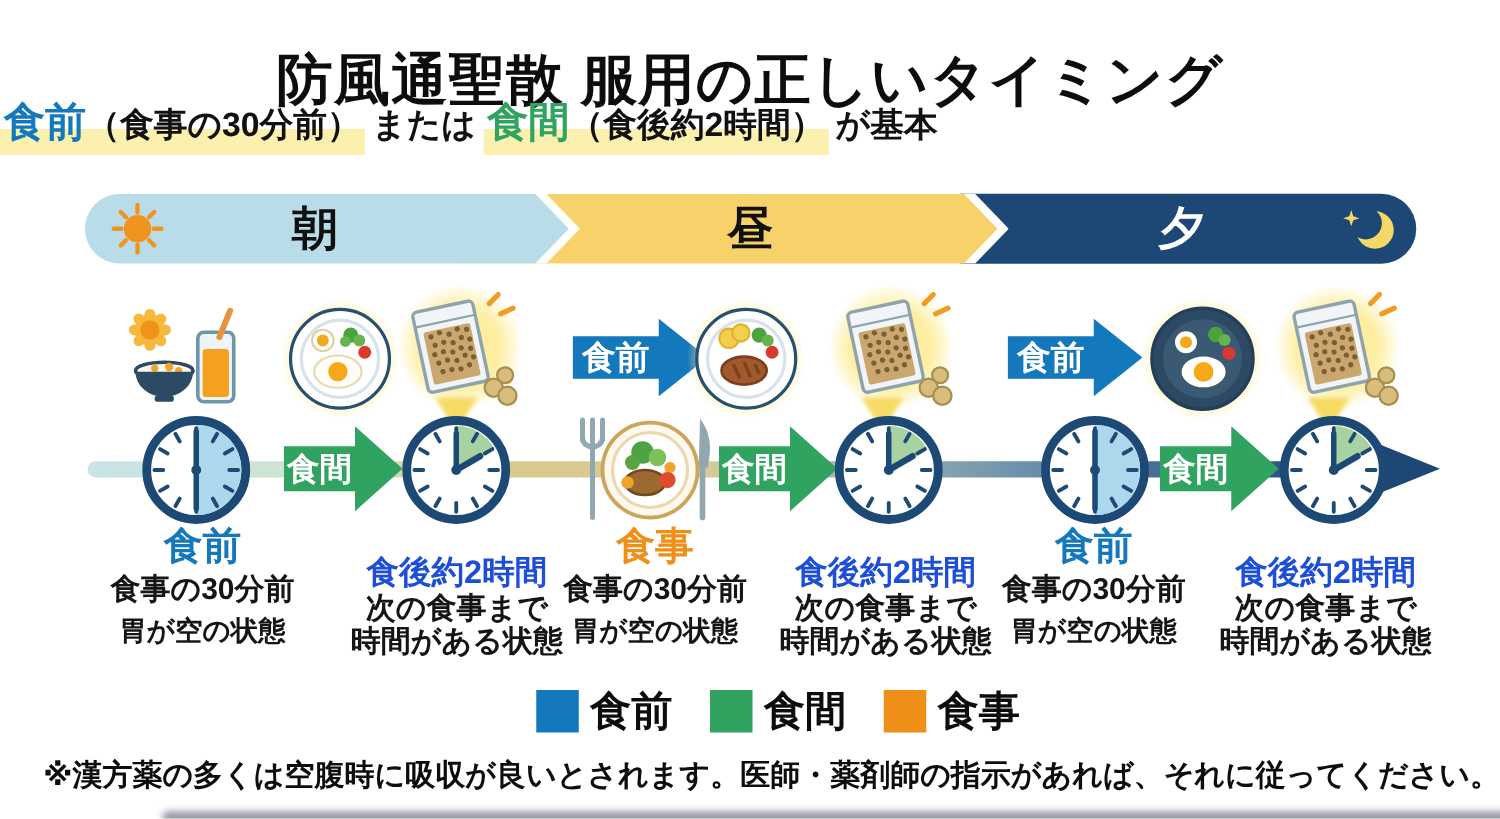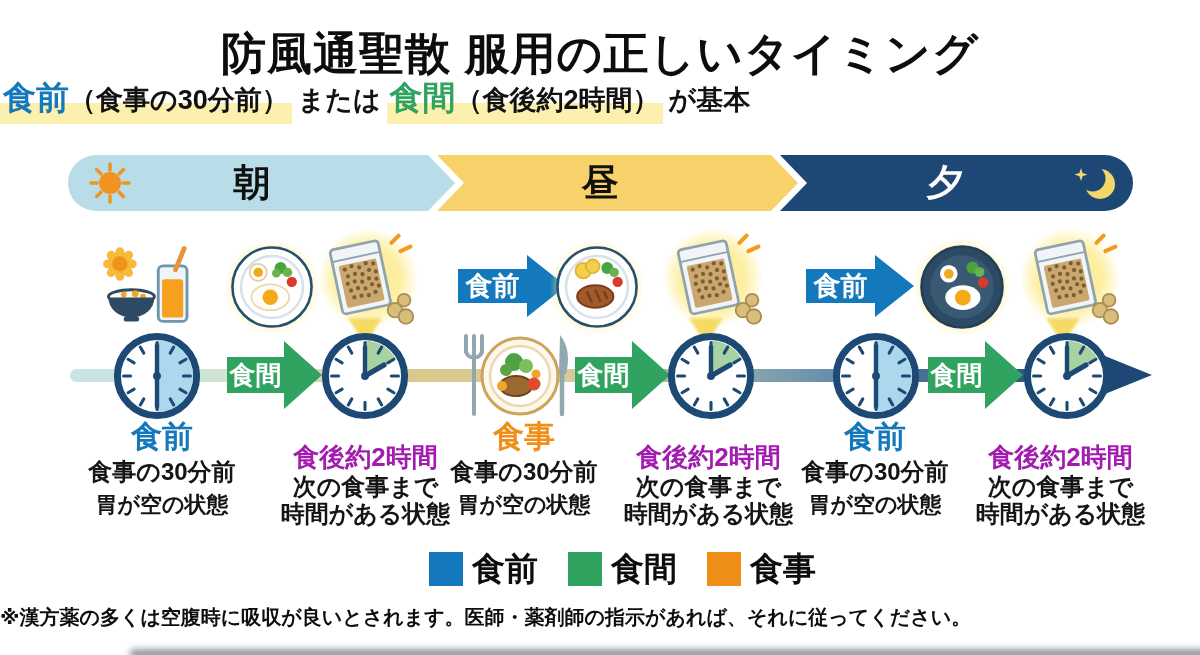--- a/index.html
+++ b/index.html
@@ -1,20 +1,20 @@
 <!DOCTYPE html>
 <html><head>
 <meta charset="utf-8">
 <style>
   html,body{margin:0;padding:0;background:#fff;}
   #canvas{position:relative;width:1200px;height:655px;background:#ffffff;overflow:hidden;
           font-family:"Liberation Sans","DejaVu Sans",sans-serif;color:#111;}
 
   
-  .title{position:absolute;top:24px;left:0;width:100%;text-align:center;
+  .title{position:absolute;top:34px;left:0;width:100%;text-align:center;
          font-size:45px;font-weight:900;letter-spacing:1px;color:#0d0d0d;}
   .subtitle{position:absolute;top:76px;left:0;width:100%;text-align:left;
             font-size:27px;font-weight:700;white-space:nowrap;}
   .subtitle .hl{background:linear-gradient(180deg,rgba(0,0,0,0) 46%,#fcf0ae 46%);
                 padding:0 3px 9px 3px;}
   .subtitle .word{font-size:33px;}
   .w-blue{color:#1478bc}.w-green{color:#2fa35f}
   .subtitle .plain{padding:0 6px;}
 
   
@@ -65,31 +65,31 @@
   
   .tcol{position:absolute;text-align:center;color:#151515;}
   .tcol.a{top:418px;}
   .tcol.b{top:442px;}
   .tcol .t{font-weight:900;}
   .a .t{font-size:31px;line-height:37px;}
   .a .s1{font-size:24px;font-weight:900;line-height:34px;}
   .a .s2{font-size:22px;font-weight:700;line-height:31px;}
   .b .t{font-size:26px;line-height:31px;}
   .b .s1,.b .s2{font-size:24px;font-weight:800;line-height:27px;}
-  .t.blue{color:#1478bc}.t.green{color:#a21caf}.t.orange{color:#ef8f17}
+  .t.blue{color:#1478bc}.t.green{color:#1d4ed8}.t.orange{color:#ef8f17}
 
   
   .legend{position:absolute;left:429px;top:552px;display:flex;gap:30px;align-items:center;}
   .lg-item{display:flex;align-items:center;gap:9px;}
   .lg-sw{width:34px;height:34px;}
   .sw-blue{background:#1478bc}.sw-green{background:#2fa35f}.sw-orange{background:#ef8f17}
   .lg-label{font-size:33px;font-weight:900;color:#0d0d0d;line-height:34px;}
 
-  .footnote{position:absolute;left:0;top:604px;width:100%;text-align:left;
-            font-size:20px;font-weight:800;color:#0d0d0d;}
+  .footnote{position:absolute;left:0;top:604px;width:100%;text-align:right;
+            font-size:24px;font-weight:800;color:#0d0d0d;}
   .bottom-artifact{position:absolute;left:130px;right:-8px;bottom:-4px;height:10px;
             background:#2b3447;opacity:.5;filter:blur(3px);border-radius:4px;}
 </style>
 </head>
 <body>
 
 <div id="canvas">
 
   <svg width="0" height="0" style="position:absolute" aria-hidden="true">
     <defs>

